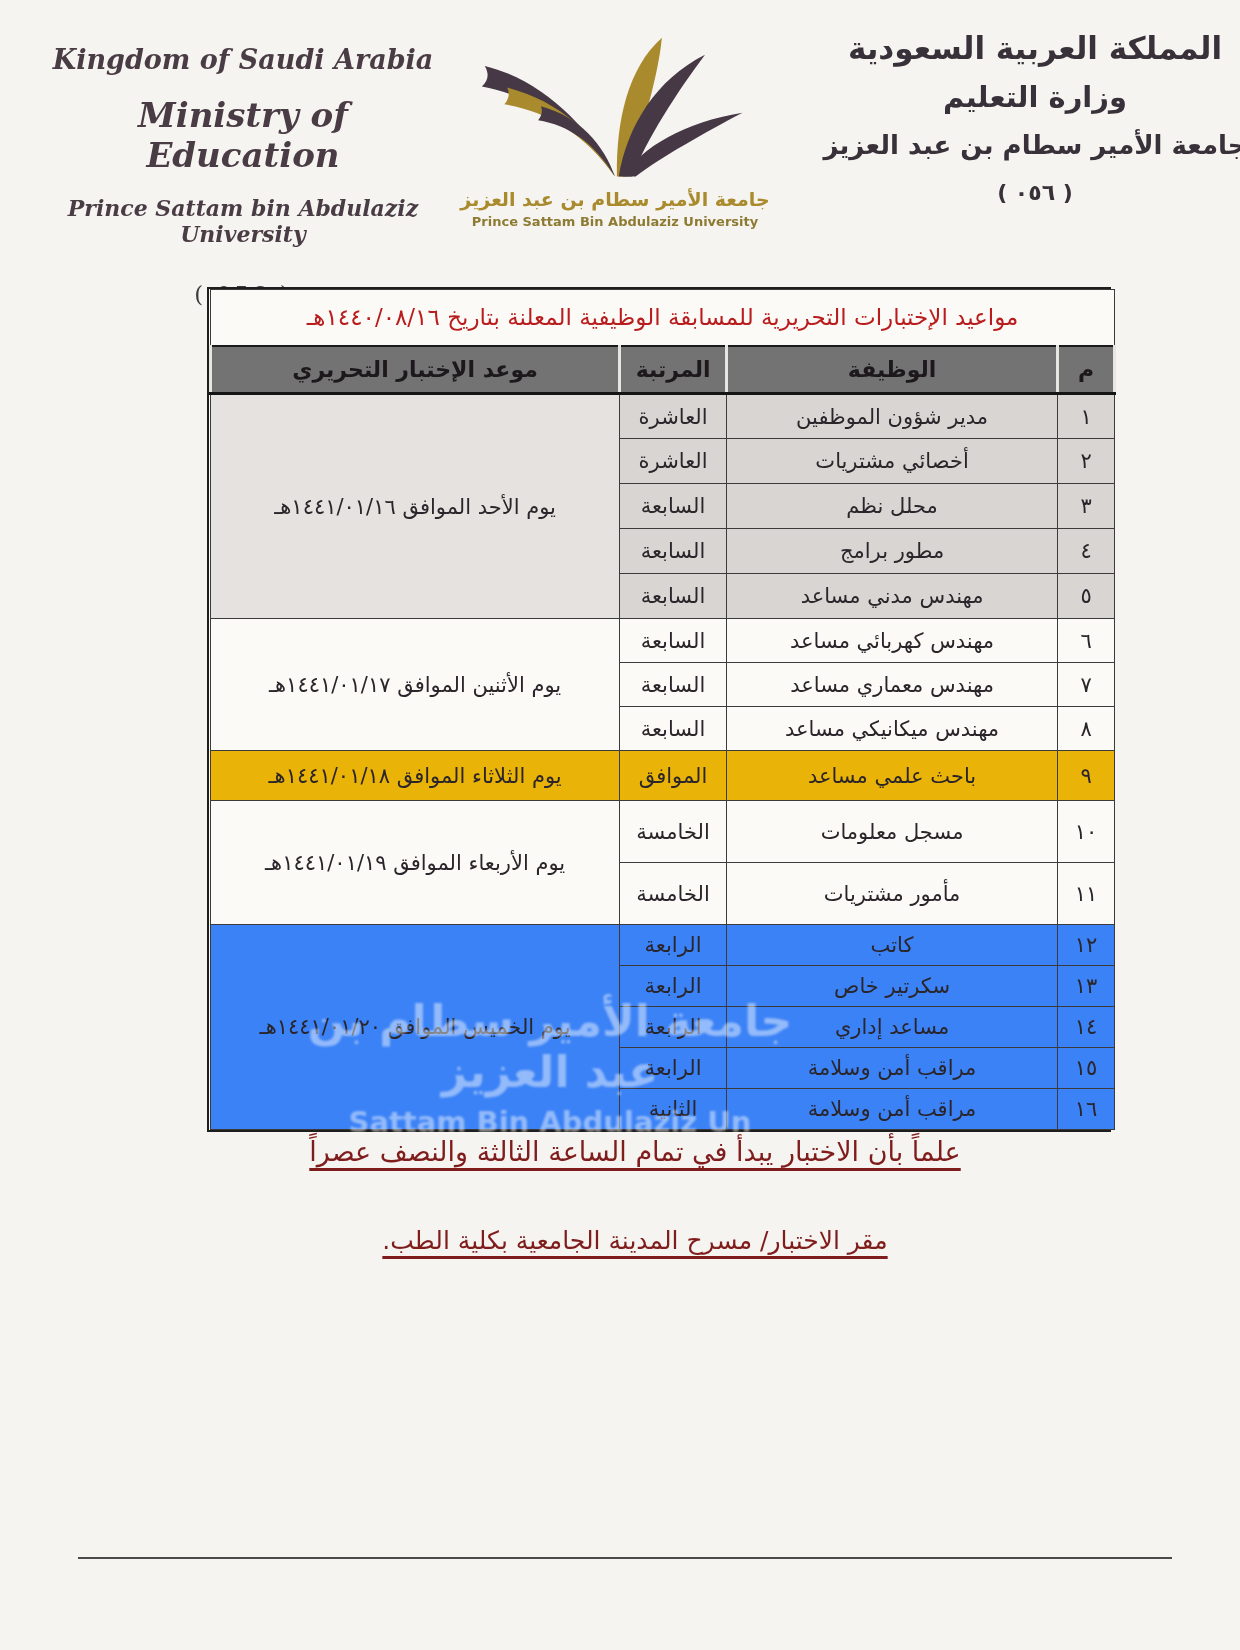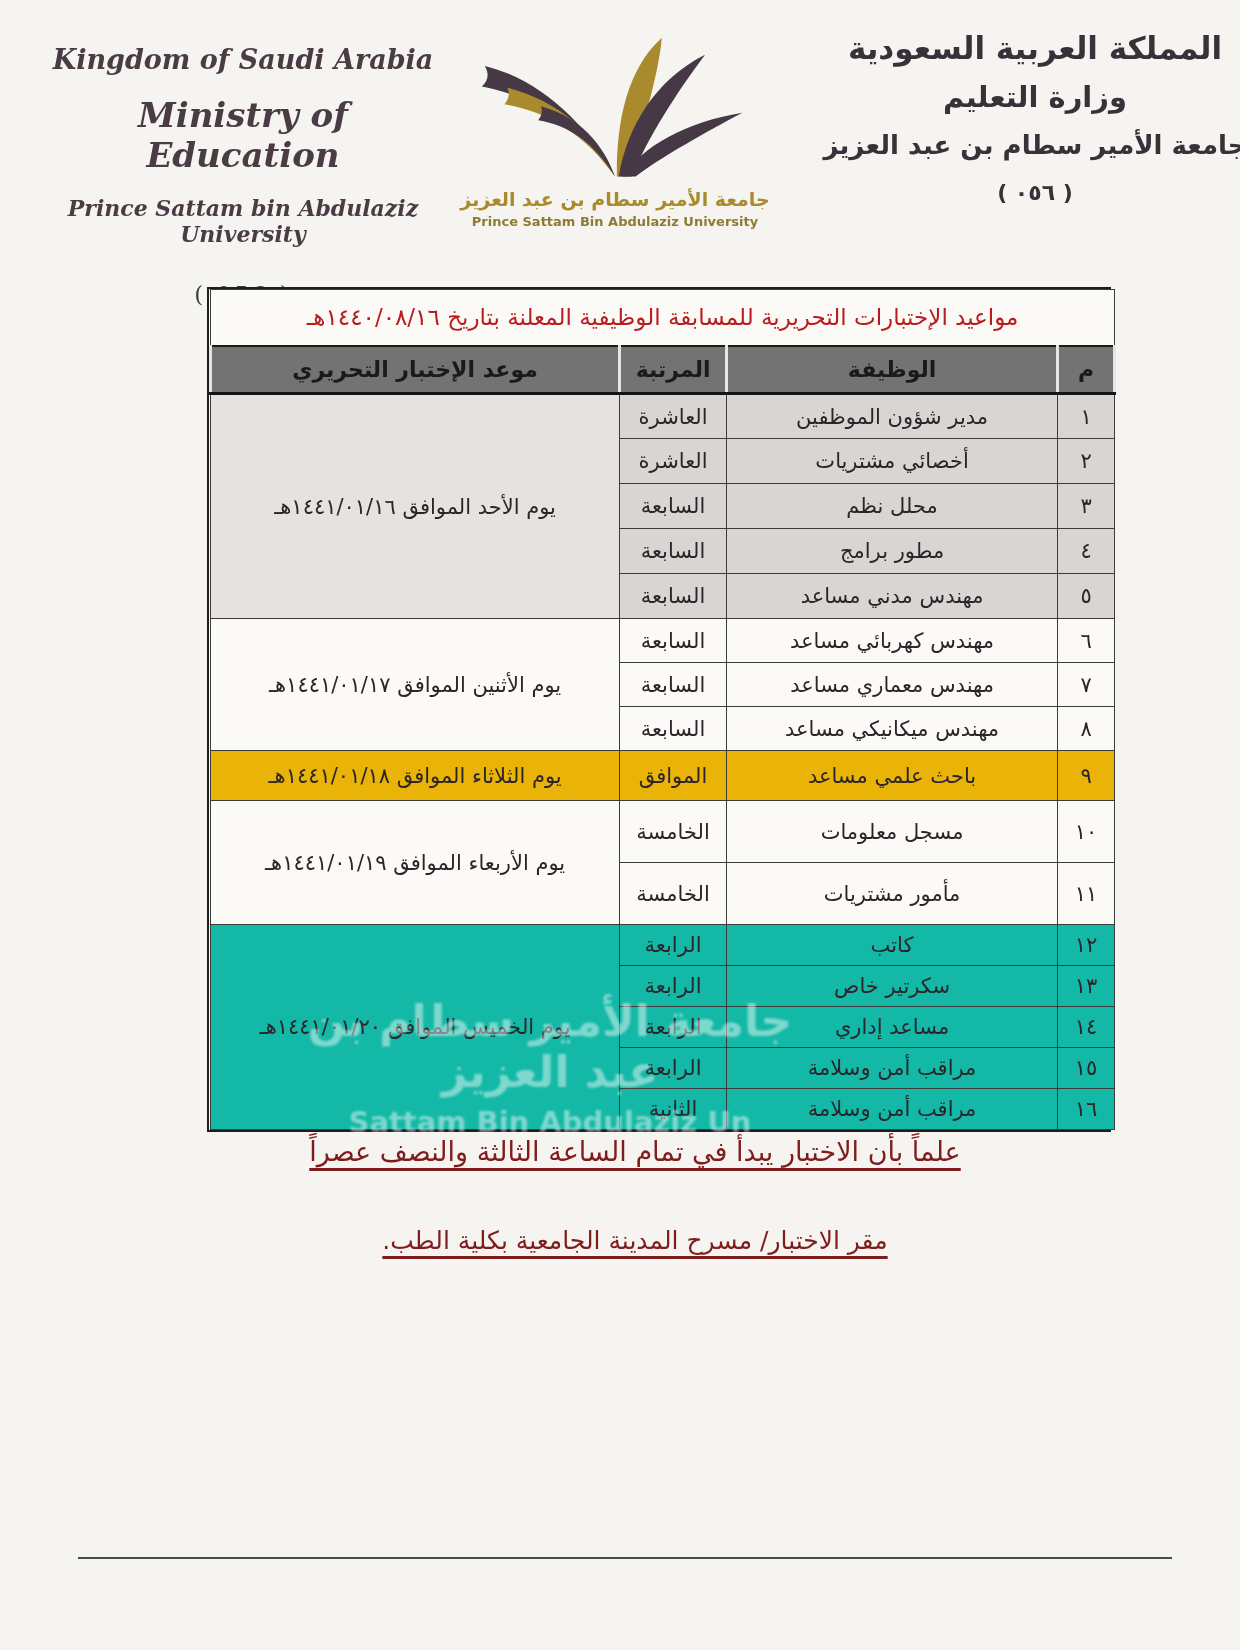--- a/index.html
+++ b/index.html
@@ -48,21 +48,21 @@
     border-bottom:2px solid #1a1a1a;
   }
   tr.head-row th {
     background:#737373; height:48px; font-size:22px; font-weight:bold; color:#1c181c;
     border-left:3px solid #e8e6e2; border-right:3px solid #e8e6e2;
     border-top:2px solid #1a1a1a; border-bottom:3px solid #141414;
   }
   tr.r-g1 { height:45px; } tr.r-g2 { height:44px; } tr.r-g3 { height:50px; }
   tr.r-g4 { height:62px; } tr.r-g5 { height:41px; }
   td.g1 { background:#d8d5d3; } td.g2 { background:#fbfaf7; } td.g3 { background:#eab308; }
-  td.g4 { background:#fbfaf7; } td.g5 { background:#14b8a6; }
+  td.g4 { background:#fbfaf7; } td.g5 { background:#3b82f6; }
   td.date-cell { font-size:21px; }
   td.date-sun { background:#e5e2df; }
   td.num-cell { font-size:19px; }
 
   
   .note1, .note2 {
     position:absolute; left:0; width:100%; text-align:center; direction:rtl;
     font-weight:normal; color:#7f1d1d;margin-left:15px;
   }
   .note1 { top:1136px; font-size:27px; }

